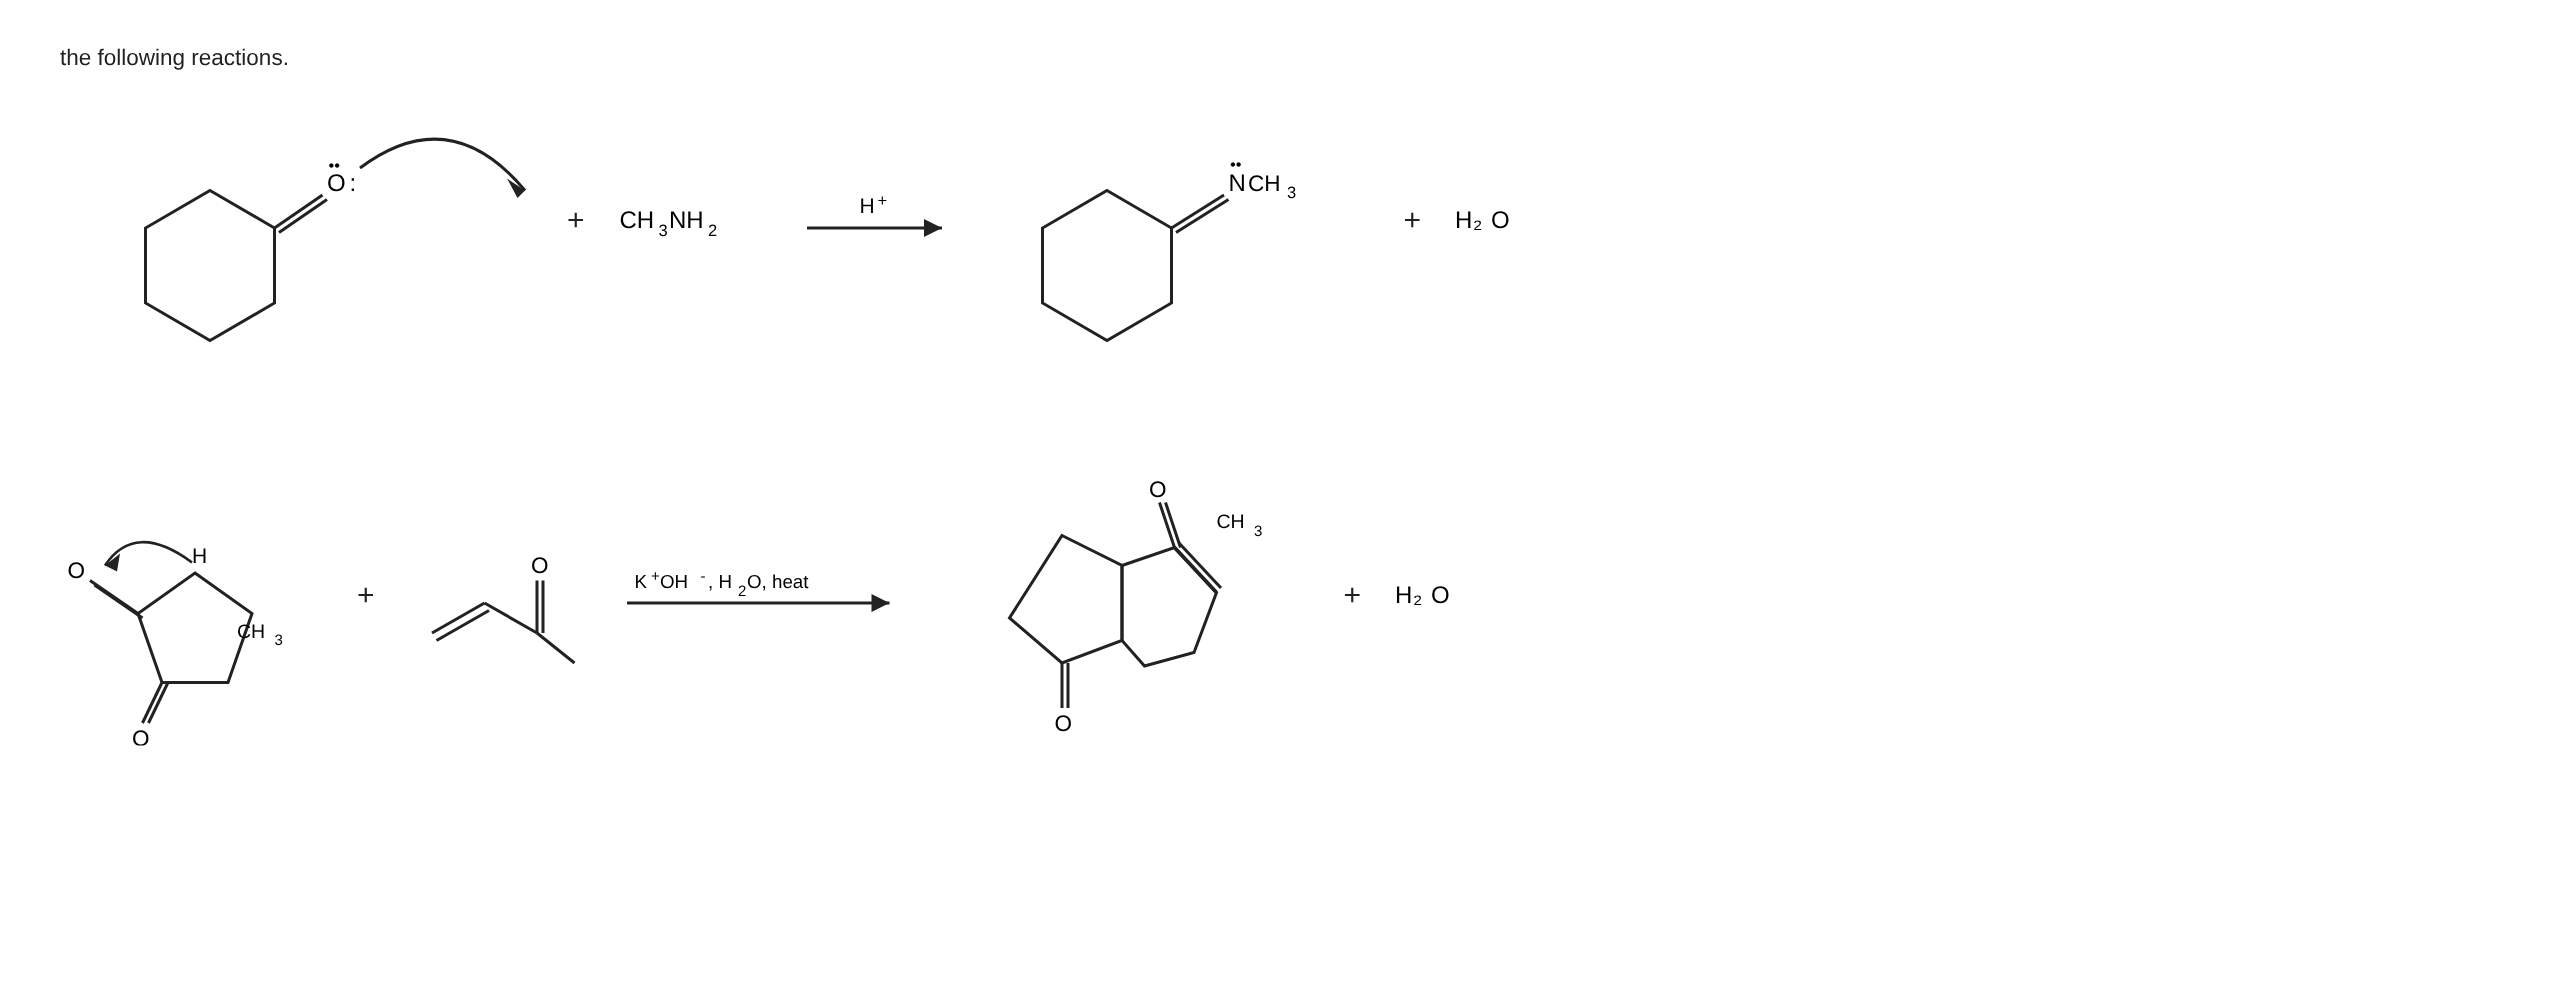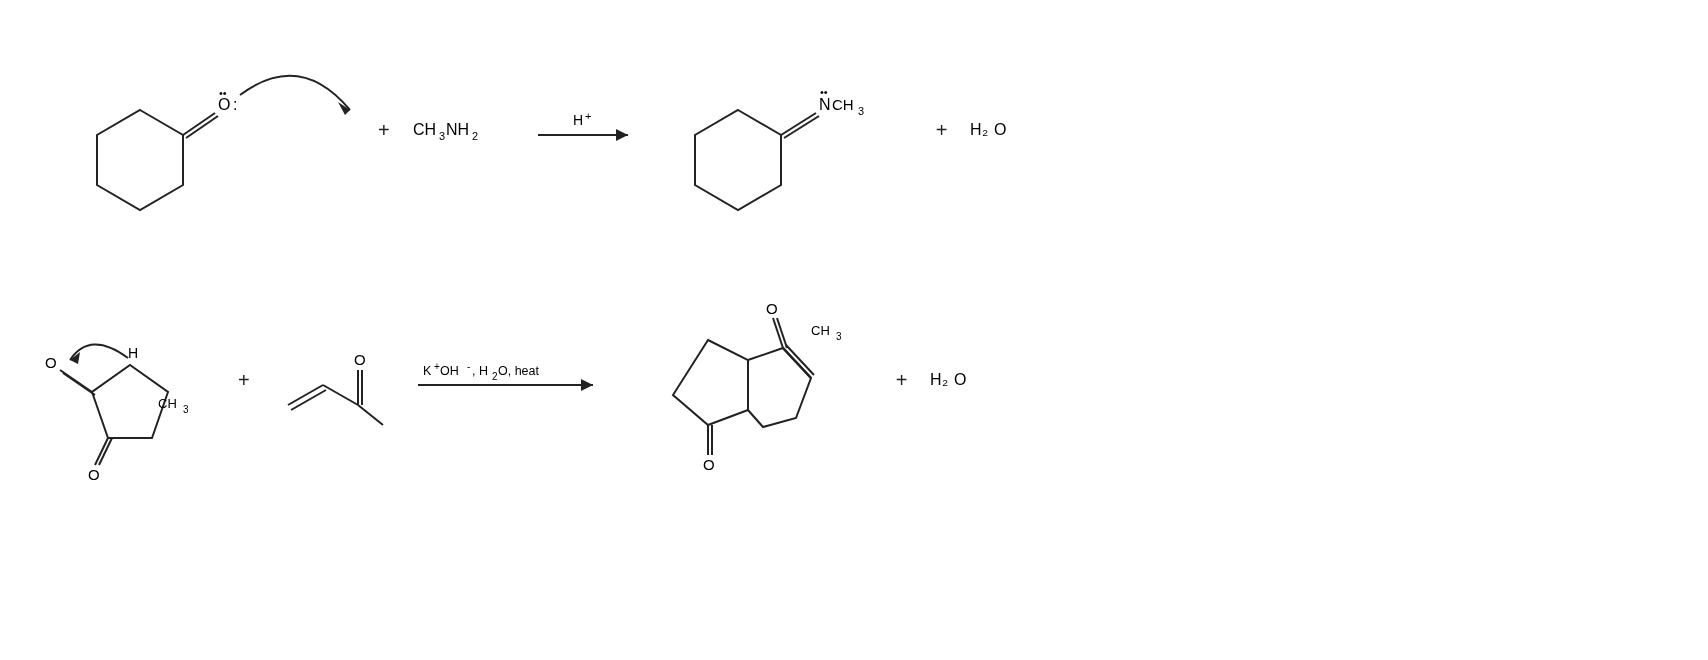--- a/index.html
+++ b/index.html
@@ -28,20 +28,21 @@
     .plus {
       font-size: 20px;
       margin: 0 8px;
       font-weight: 400;
     }
   </style>
 </head>
 <body>
 
 <div>
+  <p>the following reactions.</p>
 </div>
 
 <div class="reactions-container">
 
   <div class="reaction-row">
 
     <svg width="320" height="200">
 
       <polygon points="100,80 143,105 143,155 100,180 57,155 57,105" fill="none" stroke="#222" stroke-width="2"></polygon>
 

